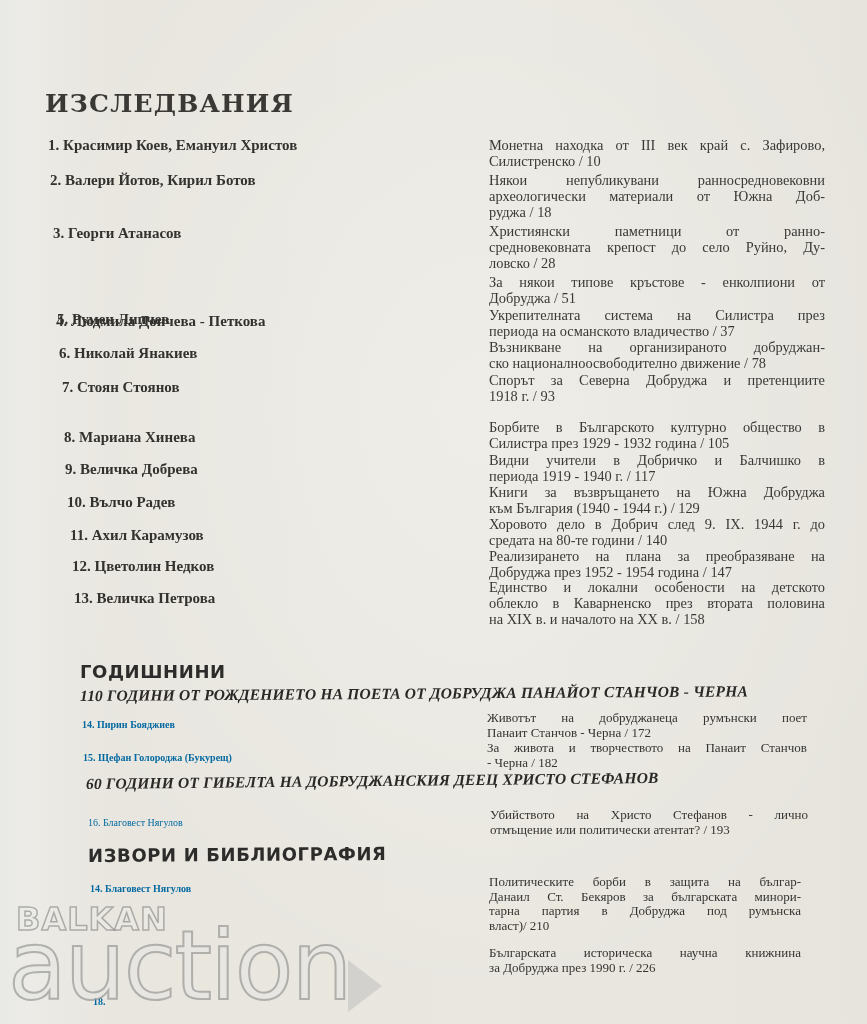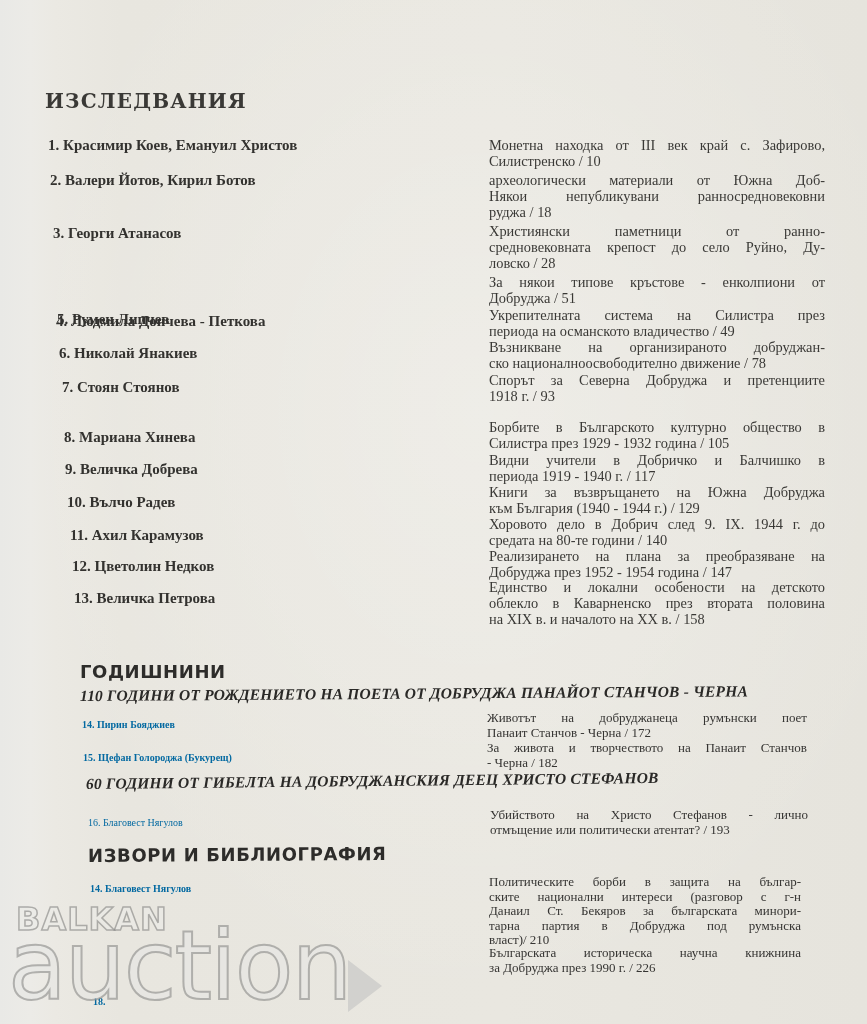--- a/index.html
+++ b/index.html
@@ -18,21 +18,21 @@
     .page-shade {
       position: absolute;
       left: 0; top: 0; width: 867px; height: 1024px;
       background: radial-gradient(ellipse at 55% 40%, rgba(255,255,255,0.25), rgba(0,0,0,0) 70%);
       pointer-events: none;
     }
     .abs { position: absolute; white-space: nowrap; }
     .section-title {
       font-family: "DejaVu Serif", "Liberation Serif", serif;
       font-weight: bold;
-      font-size: 20px;
+      font-size: 25px;
       letter-spacing: 1.2px;
       color: #3a3936;
     }
     .section-title.sans {
       font-family: "DejaVu Sans", "Liberation Sans", sans-serif;
       font-size: 18px;
       letter-spacing: 0.6px;
       color: #2d2c2a;
     }
     .subsection-title {
@@ -127,42 +127,42 @@
 <div class="abs section-title" style="left:45px; top:89px;">ИЗСЛЕДВАНИЯ</div>
 
 <div class="abs author" style="left:48px; top:137px;">1. Красимир Коев, Емануил Христов</div>
 <div class="title" style="left:489px; top:138px;">
   <span class="line">Монетна находка от III век край с. Зафирово,</span>
   <span class="line last">Силистренско / 10</span>
 </div>
 
 <div class="abs author" style="left:50px; top:172px;">2. Валери Йотов, Кирил Ботов</div>
 <div class="title" style="left:489px; top:173px;">
+  <span class="line">Някои непубликувани ранносредновековни</span>
   <span class="line">археологически материали от Южна Доб-</span>
-  <span class="line">Някои непубликувани ранносредновековни</span>
   <span class="line last">руджа / 18</span>
 </div>
 
 <div class="abs author" style="left:53px; top:225px;">3. Георги Атанасов</div>
 <div class="title" style="left:489px; top:224px;">
   <span class="line">Християнски паметници от ранно-</span>
   <span class="line">средновековната крепост до село Руйно, Ду-</span>
   <span class="line last">ловско / 28</span>
 </div>
 
 <div class="abs author" style="left:56px; top:276px;margin-top:37px;">4. Людмила Дончева - Петкова</div>
 <div class="title" style="left:489px; top:275px;">
   <span class="line">За някои типове кръстове - енколпиони от</span>
   <span class="line last">Добруджа / 51</span>
 </div>
 
 <div class="abs author" style="left:57px; top:311px;">5. Румен Липчев</div>
 <div class="title" style="left:489px; top:308px;">
   <span class="line">Укрепителната система на Силистра през</span>
-  <span class="line last">периода на османското владичество / 49</span>
+  <span class="line last">периода на османското владичество / 37</span>
 </div>
 
 <div class="abs author" style="left:59px; top:345px;">6. Николай Янакиев</div>
 <div class="title" style="left:489px; top:340px;">
   <span class="line">Възникване на организираното добруджан-</span>
   <span class="line last">ско националноосвободително движение / 78</span>
 </div>
 
 <div class="abs author" style="left:62px; top:379px;">7. Стоян Стоянов</div>
 <div class="title" style="left:489px; top:373px;">
@@ -229,21 +229,20 @@
 <div class="title small" style="left:490px; top:808px; width:318px;">
   <span class="line">Убийството на Христо Стефанов - лично</span>
   <span class="line last">отмъщение или политически атентат? / 193</span>
 </div>
 
 <div class="abs section-title sans" style="left:88px; top:845px; transform:rotate(-0.4deg); transform-origin:left;">ИЗВОРИ И БИБЛИОГРАФИЯ</div>
 
 <div class="abs author small" style="left:90px; top:883px;">14. Благовест Нягулов</div>
 <div class="title small" style="left:489px; top:875px; width:312px;">
   <span class="line">Политическите борби в защита на българ-</span>
-  <span class="line">ските национални интереси (разговор с г-н</span>
   <span class="line">Данаил Ст. Бекяров за българската минори-</span>
   <span class="line">тарна партия в Добруджа под румънска</span>
   <span class="line last">власт)/ 210</span>
 </div>
 
 <div class="abs author small" style="left:93px; top:960px;margin-top:36px;">18.</div>
 <div class="title small" style="left:489px; top:946px; width:312px;">
   <span class="line">Българската историческа научна книжнина</span>
   <span class="line last">за Добруджа през 1990 г. / 226</span>
 </div>

